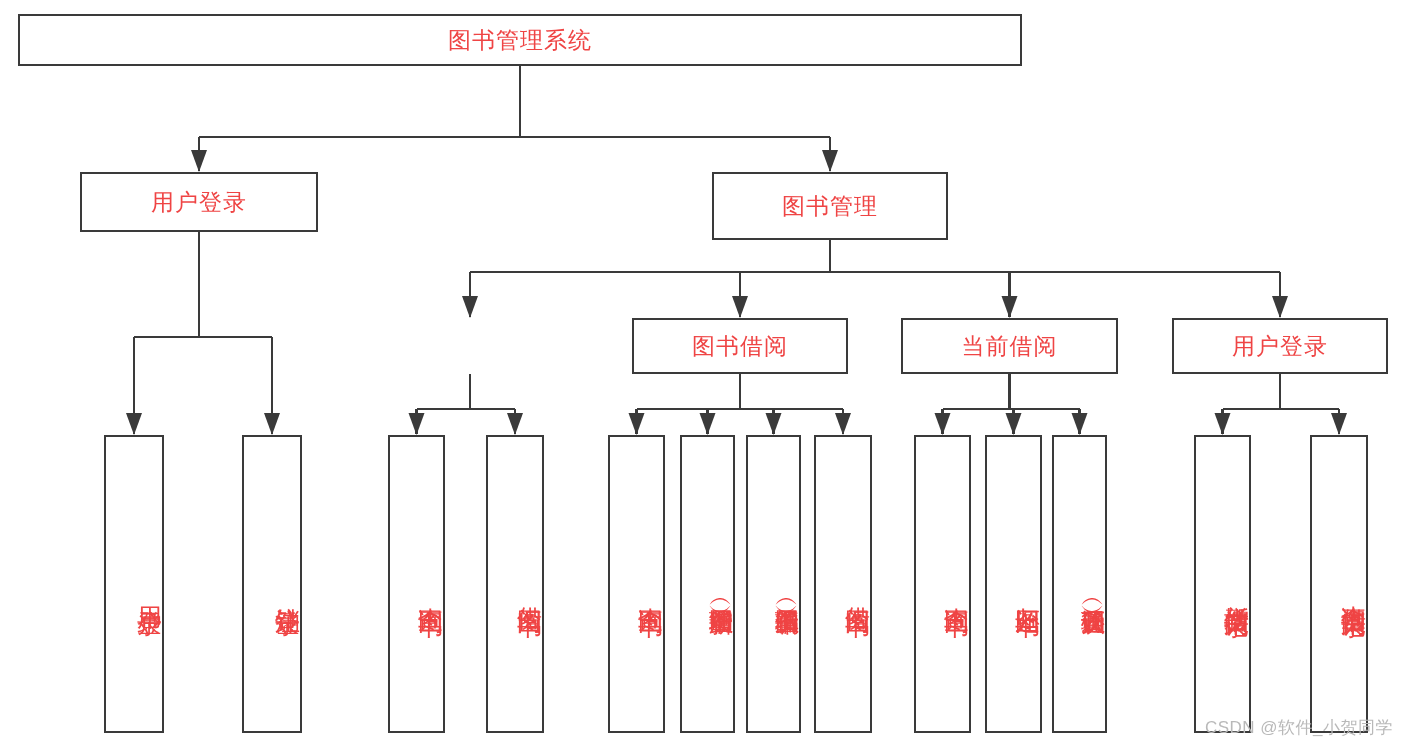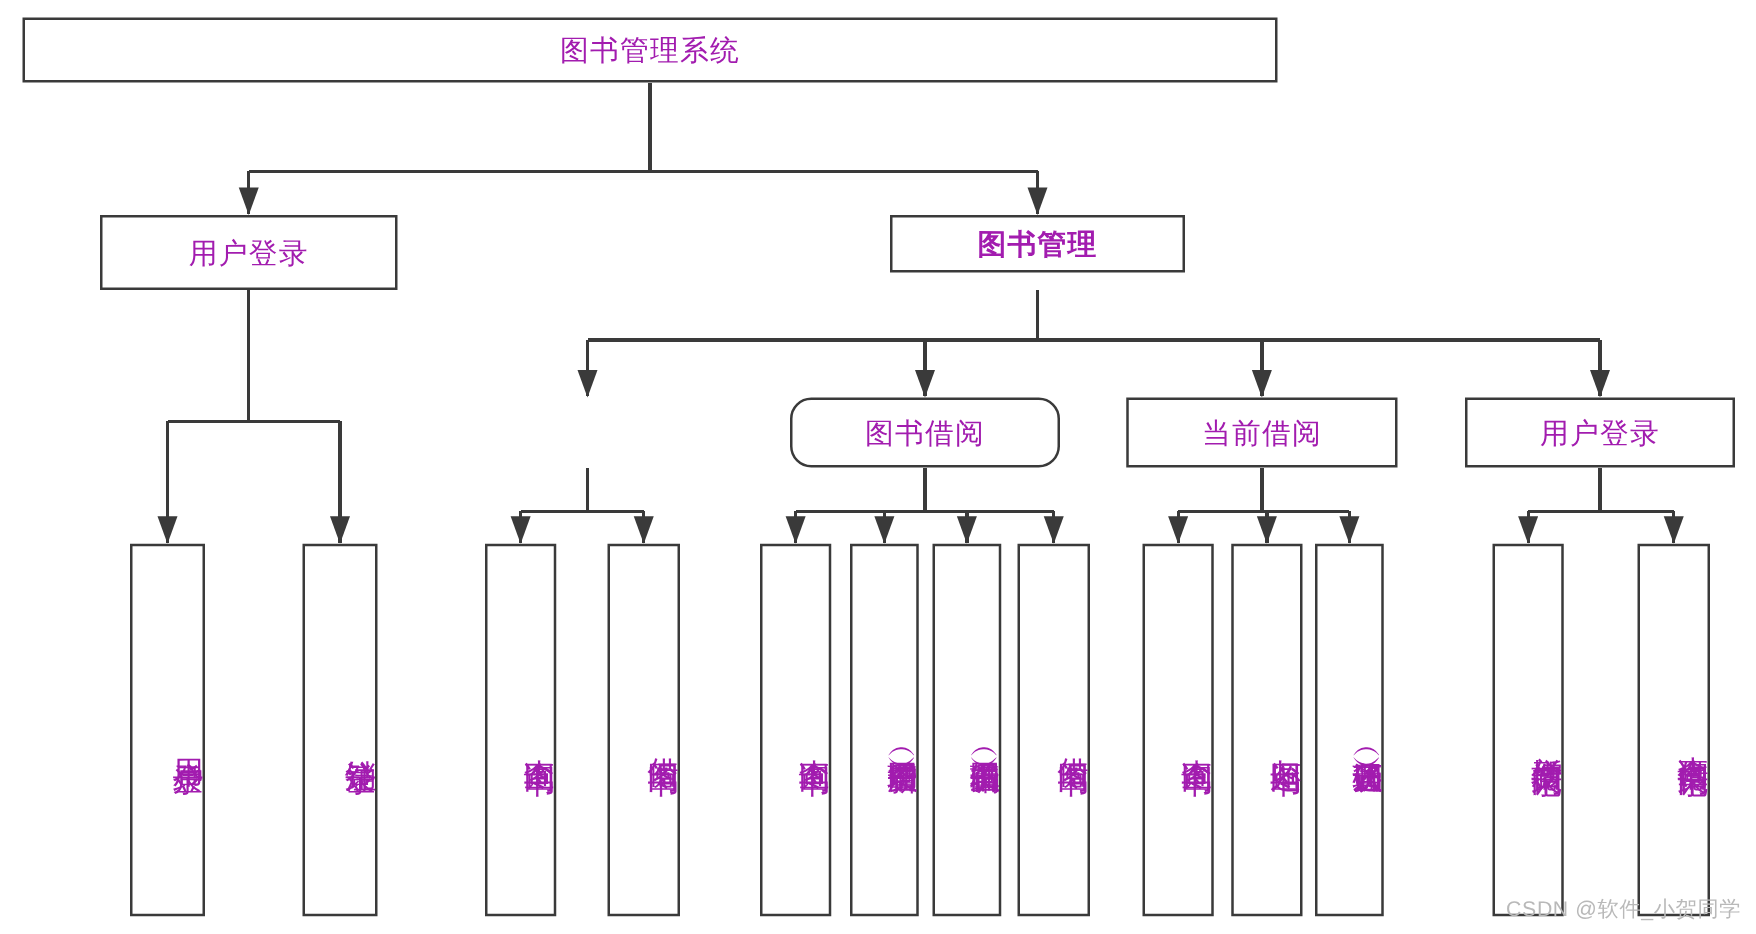--- a/index.html
+++ b/index.html
@@ -26,21 +26,21 @@
     pointer-events: none;
   }
   .node {
     position: absolute;
     box-sizing: border-box;
     background: #ffffff;
     border: 2px solid #3a3a3a;
     display: flex;
     align-items: center;
     justify-content: center;
-    color: #a21caf;
+    color: #ef4444;
   }
   .node.horiz {
     font-size: 23px;
     letter-spacing: 1px;
   }
   .node.vert {
     writing-mode: vertical-rl;
     text-orientation: upright;
     font-size: 25px;
     letter-spacing: 2px;
@@ -127,25 +127,25 @@
       <path d="M 1331 413 L 1347 413 L 1339 435 Z" fill="#3a3a3a"></path>
     </svg>
 
   <div class="node horiz" style="left:18px;top:14px;width:1004px;height:52px;">
     <span class="node-label">图书管理系统</span>
   </div>
 
   <div class="node horiz" style="left:80px;top:172px;width:238px;height:60px;">
     <span class="node-label">用户登录</span>
   </div>
-  <div class="node horiz" style="left:712px;top:172px;width:236px;height:46px;font-weight:bold;">
+  <div class="node horiz" style="left:712px;top:172px;width:236px;height:68px;">
     <span class="node-label">图书管理</span>
   </div>
 
-  <div class="node horiz" style="left:632px;top:318px;width:216px;height:56px;border-radius:17px;">
+  <div class="node horiz" style="left:632px;top:318px;width:216px;height:56px;">
     <span class="node-label">图书借阅</span>
   </div>
   <div class="node horiz" style="left:901px;top:318px;width:217px;height:56px;">
     <span class="node-label">当前借阅</span>
   </div>
   <div class="node horiz" style="left:1172px;top:318px;width:216px;height:56px;">
     <span class="node-label">用户登录</span>
   </div>
 
   <div class="node vert" style="left:104px;top:435px;width:60px;height:298px;">

